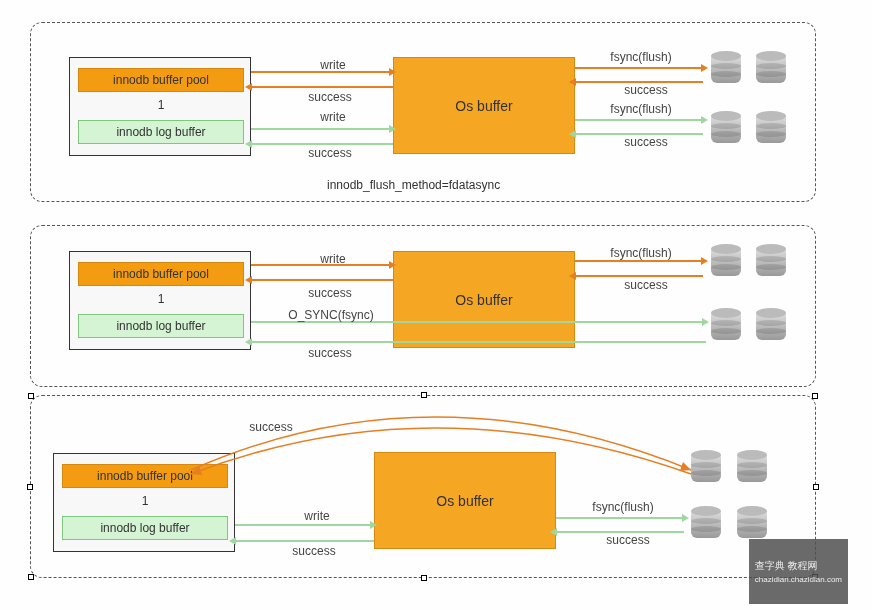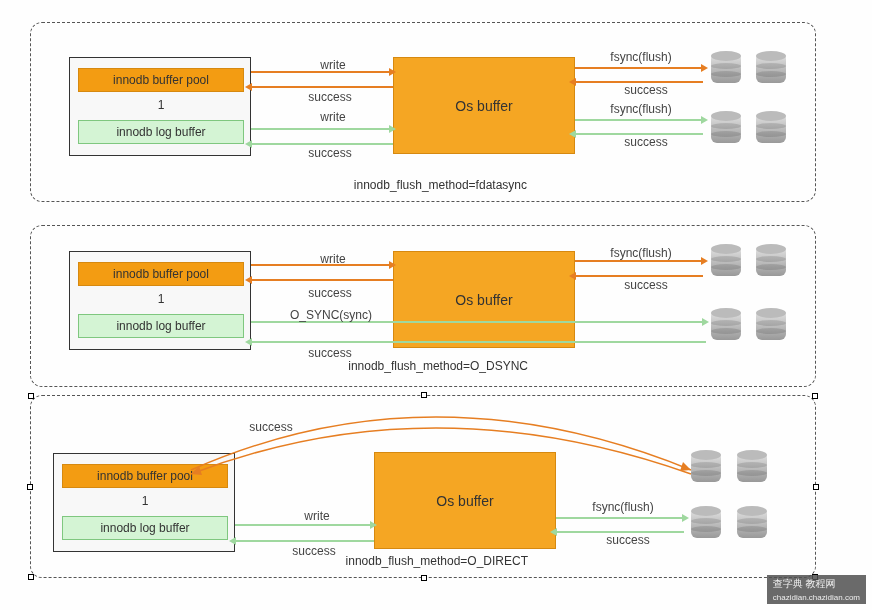--- a/index.html
+++ b/index.html
@@ -7,34 +7,34 @@
 .panel{border:1.5px dashed #555;border-radius:12px;position:absolute}
 .panel1{left:30px;top:22px;width:786px;height:180px}
 .panel2{left:30px;top:225px;width:786px;height:162px}
 .panel3{left:30px;top:395px;width:786px;height:183px}
 .handle{width:6px;height:6px;border:1px solid #000;position:absolute;background:#fff}
 .inner-group{position:absolute;border:1px solid #333;background:#f8f8f8}
 .bufpool{position:absolute;background:#f39c12;border:1px solid #d68910;text-align:center;padding:4px 0;font-size:12px}
 .logbuf{position:absolute;background:#d4f4d4;border:1px solid #7fc77f;text-align:center;padding:4px 0;font-size:12px}
 .osbuf{position:absolute;background:#f5a623;border:1px solid #d68910;text-align:left;display:flex;align-items:center;justify-content:center;font-size:14px}
 .label{position:absolute;font-size:12px;color:#444;text-align:center}
-.caption{position:absolute;font-size:12px;color:#333;text-align:right;width:200px}
+.caption{position:absolute;font-size:12px;color:#333;text-align:left;width:200px}
 .arrow{position:absolute;height:1.5px}
 .arrow.orange{background:#e67e22}
 .arrow.green{background:#9fd89f}
 .arrow-head{position:absolute;width:0;height:0;border-style:solid}
 .arrow-head.right.orange{border-width:4px 0 4px 7px;border-color:transparent transparent transparent #e67e22}
 .arrow-head.left.orange{border-width:4px 7px 4px 0;border-color:transparent #e67e22 transparent transparent}
 .arrow-head.right.green{border-width:4px 0 4px 7px;border-color:transparent transparent transparent #9fd89f}
 .arrow-head.left.green{border-width:4px 7px 4px 0;border-color:transparent #9fd89f transparent transparent}
 .disk{position:absolute;width:30px;height:34px}
 .disk-cyl{width:30px;height:28px;background:linear-gradient(#e0e0e0,#999);border-radius:4px 4px 6px 6px;position:relative;top:4px}
 .disk-top{width:30px;height:10px;background:#bbb;border-radius:50%;position:absolute;top:0}
 .disk-line{width:30px;height:6px;border-radius:50%;position:absolute;background:rgba(0,0,0,.12)}
-.watermark{position:absolute;right:6px;bottom:6px;background:rgba(80,80,80,.85);color:#eee;font-size:10px;padding:2px 6px}
+.watermark{position:absolute;right:24px;bottom:6px;background:rgba(80,80,80,.85);color:#eee;font-size:10px;padding:20px 6px}
 .num1{position:absolute;font-size:12px;text-align:center}
 </style>
 </head>
 <body>
 
 <div class="panel panel1">
   <div class="inner-group" style="left:38px;top:34px;width:182px;height:99px">
     <div class="bufpool" style="left:8px;top:10px;width:166px">innodb buffer pool</div>
     <div class="num1" style="left:0;top:40px;width:182px">1</div>
     <div class="logbuf" style="left:8px;top:62px;width:166px">innodb log buffer</div>
@@ -107,21 +107,21 @@
 
   <div class="arrow orange" style="left:220px;top:38px;width:142px"></div>
   <div class="arrow-head right orange" style="left:358px;top:35px"></div>
   <div class="label" style="left:272px;top:26px;width:60px">write</div>
   <div class="arrow orange" style="left:220px;top:53px;width:142px"></div>
   <div class="arrow-head left orange" style="left:214px;top:50px"></div>
   <div class="label" style="left:264px;top:60px;width:70px">success</div>
 
   <div class="arrow green" style="left:220px;top:95px;width:455px"></div>
   <div class="arrow-head right green" style="left:671px;top:92px"></div>
-  <div class="label" style="left:250px;top:82px;width:100px">O_SYNC(sync)</div>
+  <div class="label" style="left:250px;top:82px;width:100px">O_SYNC(fsync)</div>
   <div class="arrow green" style="left:220px;top:115px;width:455px"></div>
   <div class="arrow-head left green" style="left:214px;top:112px"></div>
   <div class="label" style="left:264px;top:120px;width:70px">success</div>
 
   <div class="arrow orange" style="left:544px;top:34px;width:128px"></div>
   <div class="arrow-head right orange" style="left:670px;top:31px"></div>
   <div class="label" style="left:570px;top:20px;width:80px">fsync(flush)</div>
   <div class="arrow orange" style="left:544px;top:49px;width:128px"></div>
   <div class="arrow-head left orange" style="left:538px;top:46px"></div>
   <div class="label" style="left:580px;top:52px;width:70px">success</div>
@@ -144,21 +144,20 @@
       <div class="disk-line" style="top:12px"></div>
       <div class="disk-line" style="top:20px"></div>
     </div>
   <div class="disk" style="left:725px;top:82px">
       <div class="disk-cyl"></div>
       <div class="disk-top"></div>
       <div class="disk-line" style="top:12px"></div>
       <div class="disk-line" style="top:20px"></div>
     </div>
 
-  <div class="caption" style="left:297px;top:133px">innodb_flush_method=O_DSYNC</div>
 </div>
 
 <div class="panel panel3">
 
   <div class="handle" style="left:-3px;top:-3px"></div>
   <div class="handle" style="left:390px;top:-4px"></div>
   <div class="handle" style="right:-3px;top:-3px"></div>
   <div class="handle" style="left:-4px;top:88px"></div>
   <div class="handle" style="right:-4px;top:88px"></div>
   <div class="handle" style="left:-3px;bottom:-3px"></div>
@@ -214,19 +213,18 @@
       <div class="disk-line" style="top:12px"></div>
       <div class="disk-line" style="top:20px"></div>
     </div>
   <div class="disk" style="left:706px;top:110px">
       <div class="disk-cyl"></div>
       <div class="disk-top"></div>
       <div class="disk-line" style="top:12px"></div>
       <div class="disk-line" style="top:20px"></div>
     </div>
 
-  <div class="caption" style="left:297px;top:158px">innodb_flush_method=O_DIRECT</div>
 </div>
 
 <div class="watermark">
   <span>查字典  教程网</span><br>
   <span style="font-size:8px">chazidian.chazidian.com</span>
 </div>
 
 </body></html>

